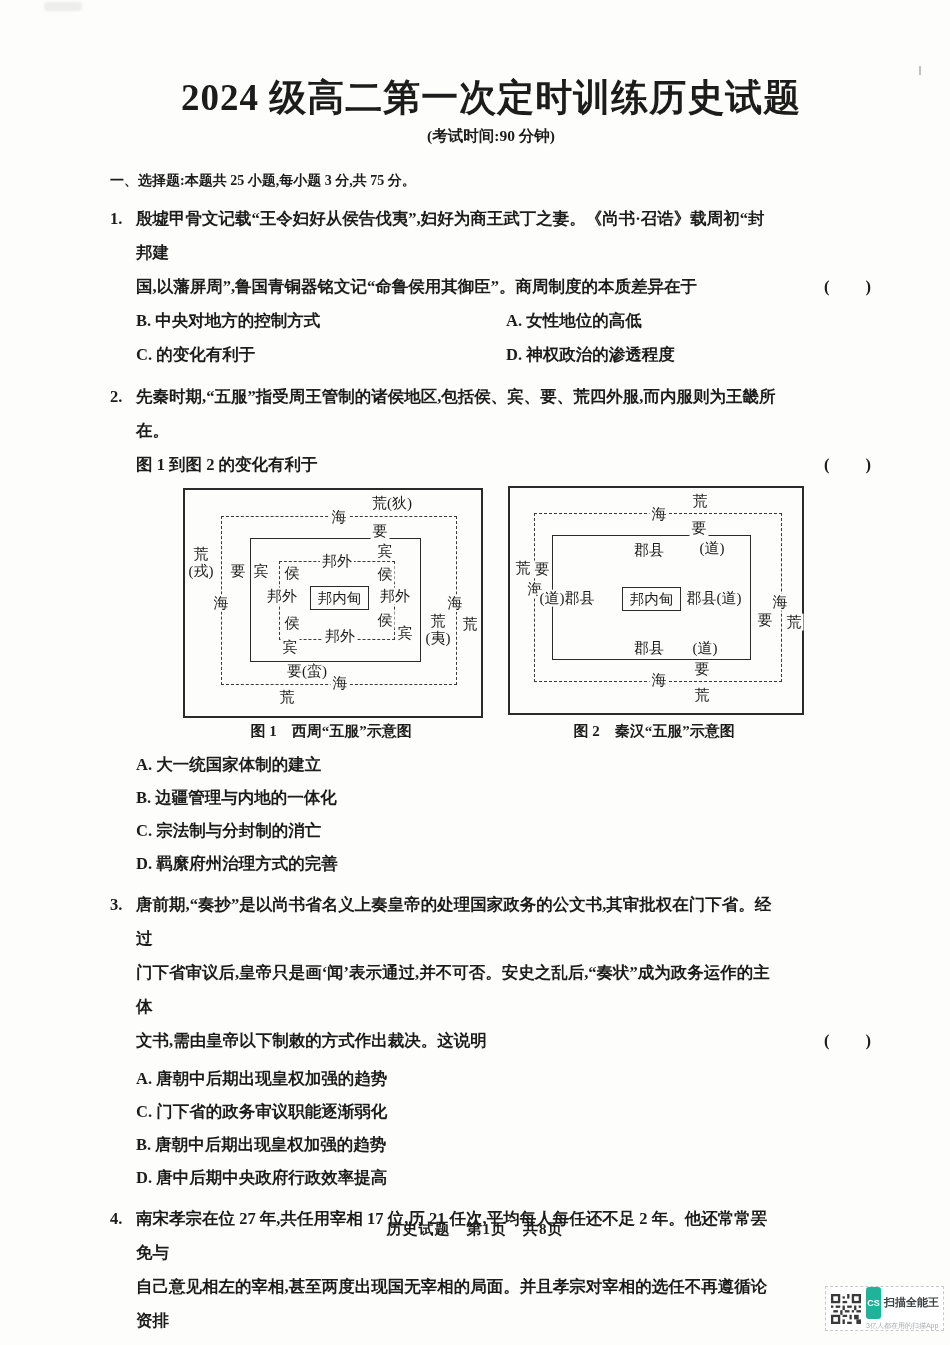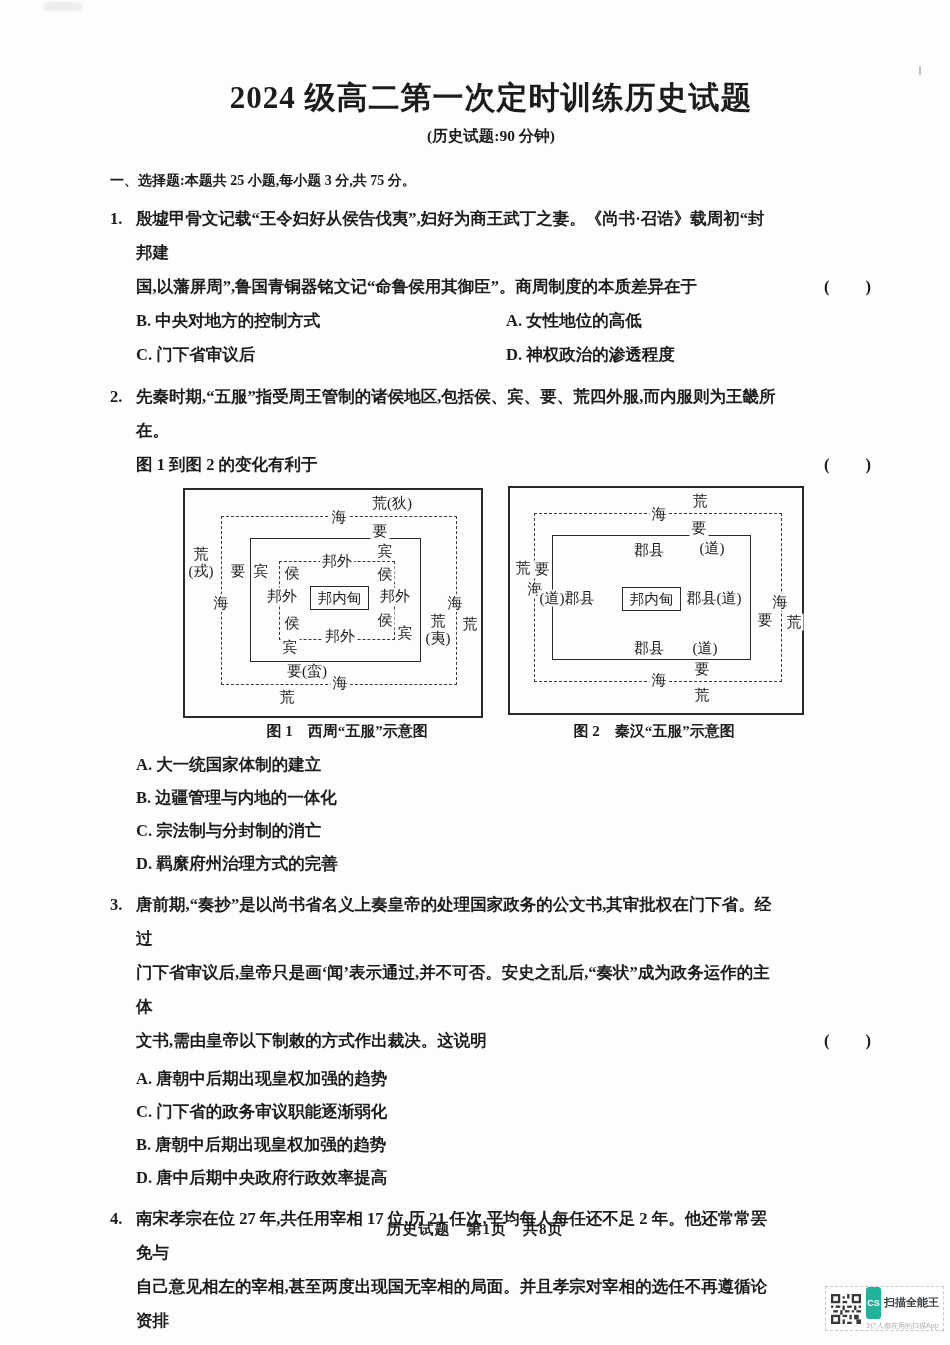--- a/index.html
+++ b/index.html
@@ -1,20 +1,20 @@
 <!DOCTYPE html>
 <html><head>
 <meta charset="utf-8">
 <style>
   html,body{margin:0;padding:0;background:#e8e8e8;}
   .page{position:relative;width:950px;height:1345px;background:#fdfdfc;overflow:hidden;
         font-family:"Liberation Serif","DejaVu Serif",serif;color:#1c1c1c;}
   .content{position:absolute;left:110px;top:0;width:762px;}
   
-  .title{margin-top:80px;text-align:center;font-size:31px;font-weight:bold;line-height:36px;letter-spacing:1px;}
+  .title{margin-top:80px;text-align:center;font-size:37px;font-weight:bold;line-height:36px;letter-spacing:1px;}
   .subtitle{margin-top:8px;text-align:center;font-size:15.5px;line-height:24px;font-weight:600;}
   .section-head{margin-top:20px;font-size:14px;font-weight:bold;line-height:26px;}
   
   .question{margin-top:8px;}
   .q-row{display:flex;}
   .q-num{flex:none;width:26px;font-size:16.5px;font-weight:600;line-height:34px;}
   .q-stem{position:relative;flex:1;font-size:16.5px;font-weight:600;line-height:34px;
           white-space:pre-line;padding-right:92px;}
   .q-bracket{position:absolute;right:0;bottom:0;font-weight:600;letter-spacing:1px;}
   .options-2col{display:grid;grid-template-columns:370px 1fr;margin-left:26px;}
@@ -54,33 +54,33 @@
 </head>
 <body>
 
 <div class="page">
   <div class="smudge"></div>
   <div class="tick"></div>
 
   <div class="content">
 
     <div class="title">2024 级高二第一次定时训练历史试题</div>
-    <div class="subtitle">(历史试题:90 分钟)</div>
+    <div class="subtitle">(考试时间:90 分钟)</div>
     <div class="section-head">一、选择题:本题共 25 小题,每小题 3 分,共 75 分。</div>
 
     <div class="question">
       <div class="q-row">
         <div class="q-num">1.</div>
         <div class="q-stem"><span>殷墟甲骨文记载“王令妇好从侯告伐夷”,妇好为商王武丁之妻。《尚书·召诰》载周初“封邦建
 国,以藩屏周”,鲁国青铜器铭文记“命鲁侯用其御臣”。商周制度的本质差异在于</span><span class="q-bracket">(　　)</span></div>
       </div>
       <div class="options-2col">
         <div class="option">B. 中央对地方的控制方式</div>
         <div class="option">A. 女性地位的高低</div>
-        <div class="option">C. 门下省审议后</div>
+        <div class="option">C. 的变化有利于</div>
         <div class="option">D. 神权政治的渗透程度</div>
       </div>
     </div>
 
     <div class="question">
       <div class="q-row">
         <div class="q-num">2.</div>
         <div class="q-stem"><span>先秦时期,“五服”指受周王管制的诸侯地区,包括侯、宾、要、荒四外服,而内服则为王畿所在。
 图 1 到图 2 的变化有利于</span><span class="q-bracket">(　　)</span></div>
       </div>
@@ -139,21 +139,21 @@
           <span class="flabel" style="left:270px;top:114px;">海</span>
           <span class="flabel" style="left:255px;top:132px;">要</span>
           <span class="flabel" style="left:284px;top:134px;">荒</span>
           <span class="flabel" style="left:139px;top:160px;">郡县</span>
           <span class="flabel" style="left:195px;top:160px;">(道)</span>
           <span class="flabel" style="left:192px;top:181px;">要</span>
           <span class="flabel" style="left:149px;top:192px;">海</span>
           <span class="flabel" style="left:192px;top:207px;">荒</span>
         </div>
 
-        <div class="figcap" style="left:237px;">图 1　西周“五服”示意图</div>
+        <div class="figcap" style="left:221px;">图 1　西周“五服”示意图</div>
         <div class="figcap" style="left:544px;">图 2　秦汉“五服”示意图</div>
       </div>
 
       <div class="options-1col">
         <div class="option">A. 大一统国家体制的建立</div>
         <div class="option">B. 边疆管理与内地的一体化</div>
         <div class="option">C. 宗法制与分封制的消亡</div>
         <div class="option">D. 羁縻府州治理方式的完善</div>
       </div>
     </div>

